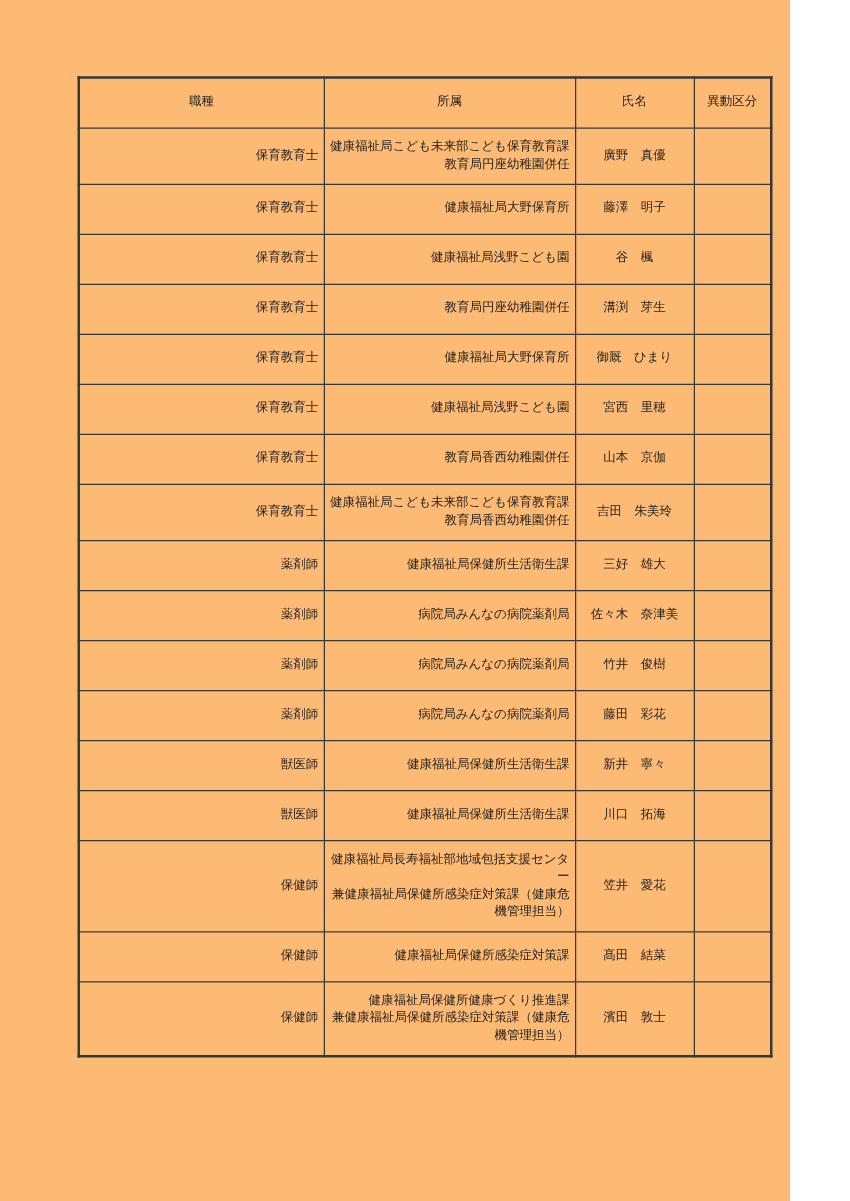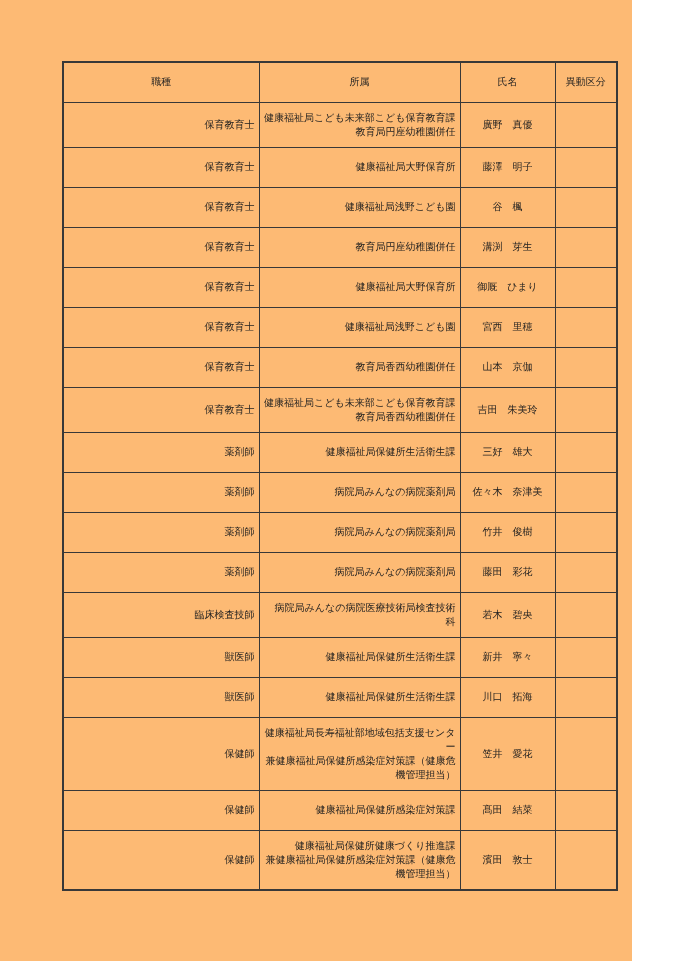--- a/index.html
+++ b/index.html
@@ -139,27 +139,20 @@
           <td class="name">竹井　俊樹</td>
           <td class="transfer"></td>
         </tr>
         <tr>
           <td class="job">薬剤師</td>
           <td class="affiliation">病院局みんなの病院薬剤局</td>
           <td class="name">藤田　彩花</td>
           <td class="transfer"></td>
         </tr>
         <tr>
-          <td class="job">臨床検査技師</td>
-          <td class="affiliation">病院局みんなの病院医療技術局検査技術
-科</td>
-          <td class="name">若木　碧央</td>
-          <td class="transfer"></td>
-        </tr>
-        <tr>
           <td class="job">獣医師</td>
           <td class="affiliation">健康福祉局保健所生活衛生課</td>
           <td class="name">新井　寧々</td>
           <td class="transfer"></td>
         </tr>
         <tr>
           <td class="job">獣医師</td>
           <td class="affiliation">健康福祉局保健所生活衛生課</td>
           <td class="name">川口　拓海</td>
           <td class="transfer"></td>

